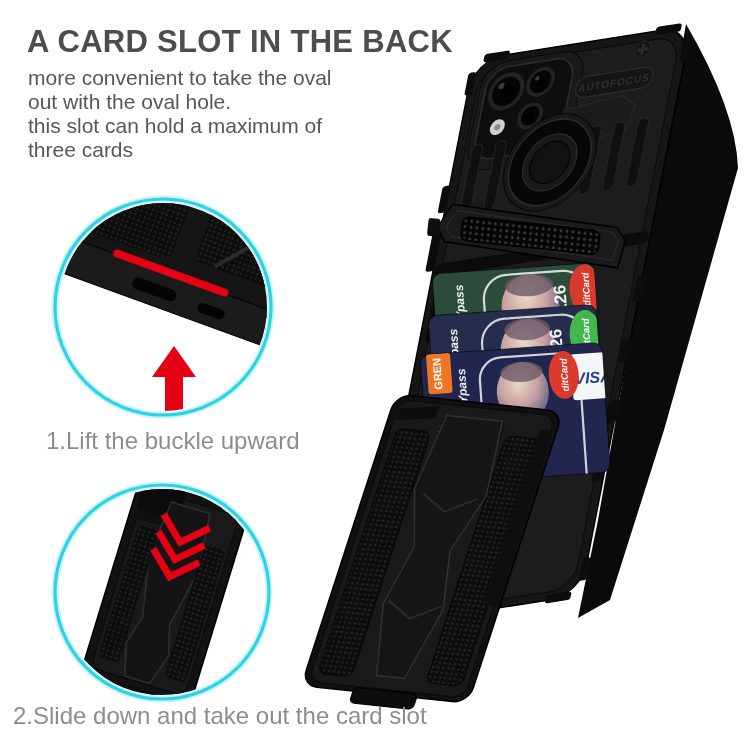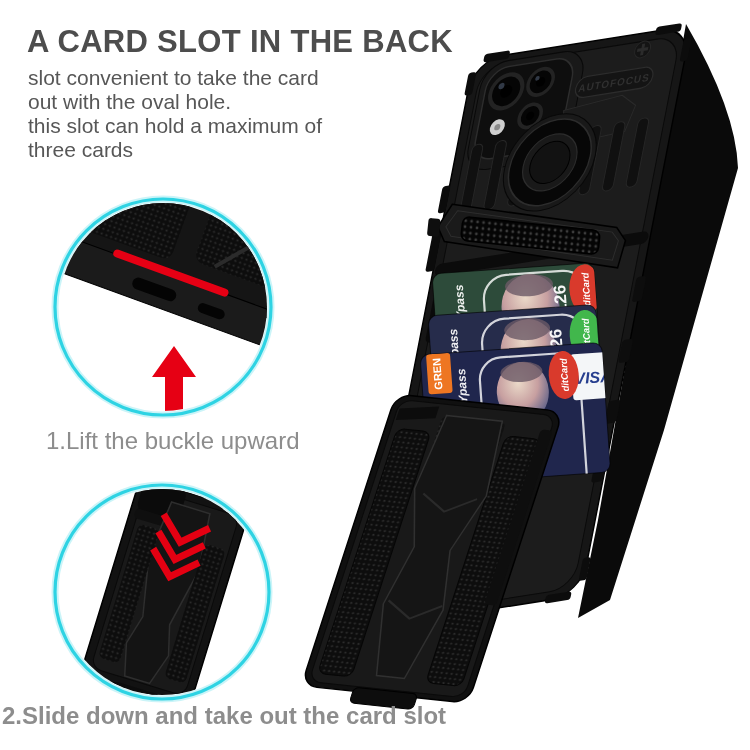--- a/index.html
+++ b/index.html
@@ -4,31 +4,31 @@
 <style>
   html,body{margin:0;padding:0;background:#fff;}
   .stage{position:relative;width:750px;height:750px;background:#fff;overflow:hidden;
          font-family:"Liberation Sans",sans-serif;}
   .title{position:absolute;left:27px;top:24px;font-size:31px;font-weight:700;
          color:#4d4d4d;letter-spacing:.3px;white-space:nowrap;}
   .desc{position:absolute;left:28px;top:66px;font-size:21px;line-height:24px;
         color:#575757;white-space:pre-line;}
   .caption{position:absolute;color:#8d8d8d;font-size:24px;white-space:nowrap;}
   .cap1{left:46px;top:427px;}
-  .cap2{left:2px;top:702px;font-weight:bold;}
+  .cap2{left:13px;top:702px;}
   svg{position:absolute;left:0;top:0;}
   svg text{font-family:"Liberation Sans",sans-serif;}
 </style>
 </head>
 <body>
 
 <div class="stage">
 
   <div class="title">A CARD SLOT IN THE BACK</div>
-  <div class="desc">slot convenient to take the card
+  <div class="desc">more convenient to take the oval
 out with the oval hole.
 this slot can hold a maximum of
 three cards</div>
 
   <svg width="750" height="750" viewBox="0 0 750 750">
     <defs>
       <pattern id="pm" width="5" height="5" patternUnits="userSpaceOnUse">
         <rect width="5" height="5" fill="#0d0d0d"></rect>
           <circle cx="2.5" cy="2.5" r="1.1" fill="#2c2c2c"></circle>
       </pattern>

